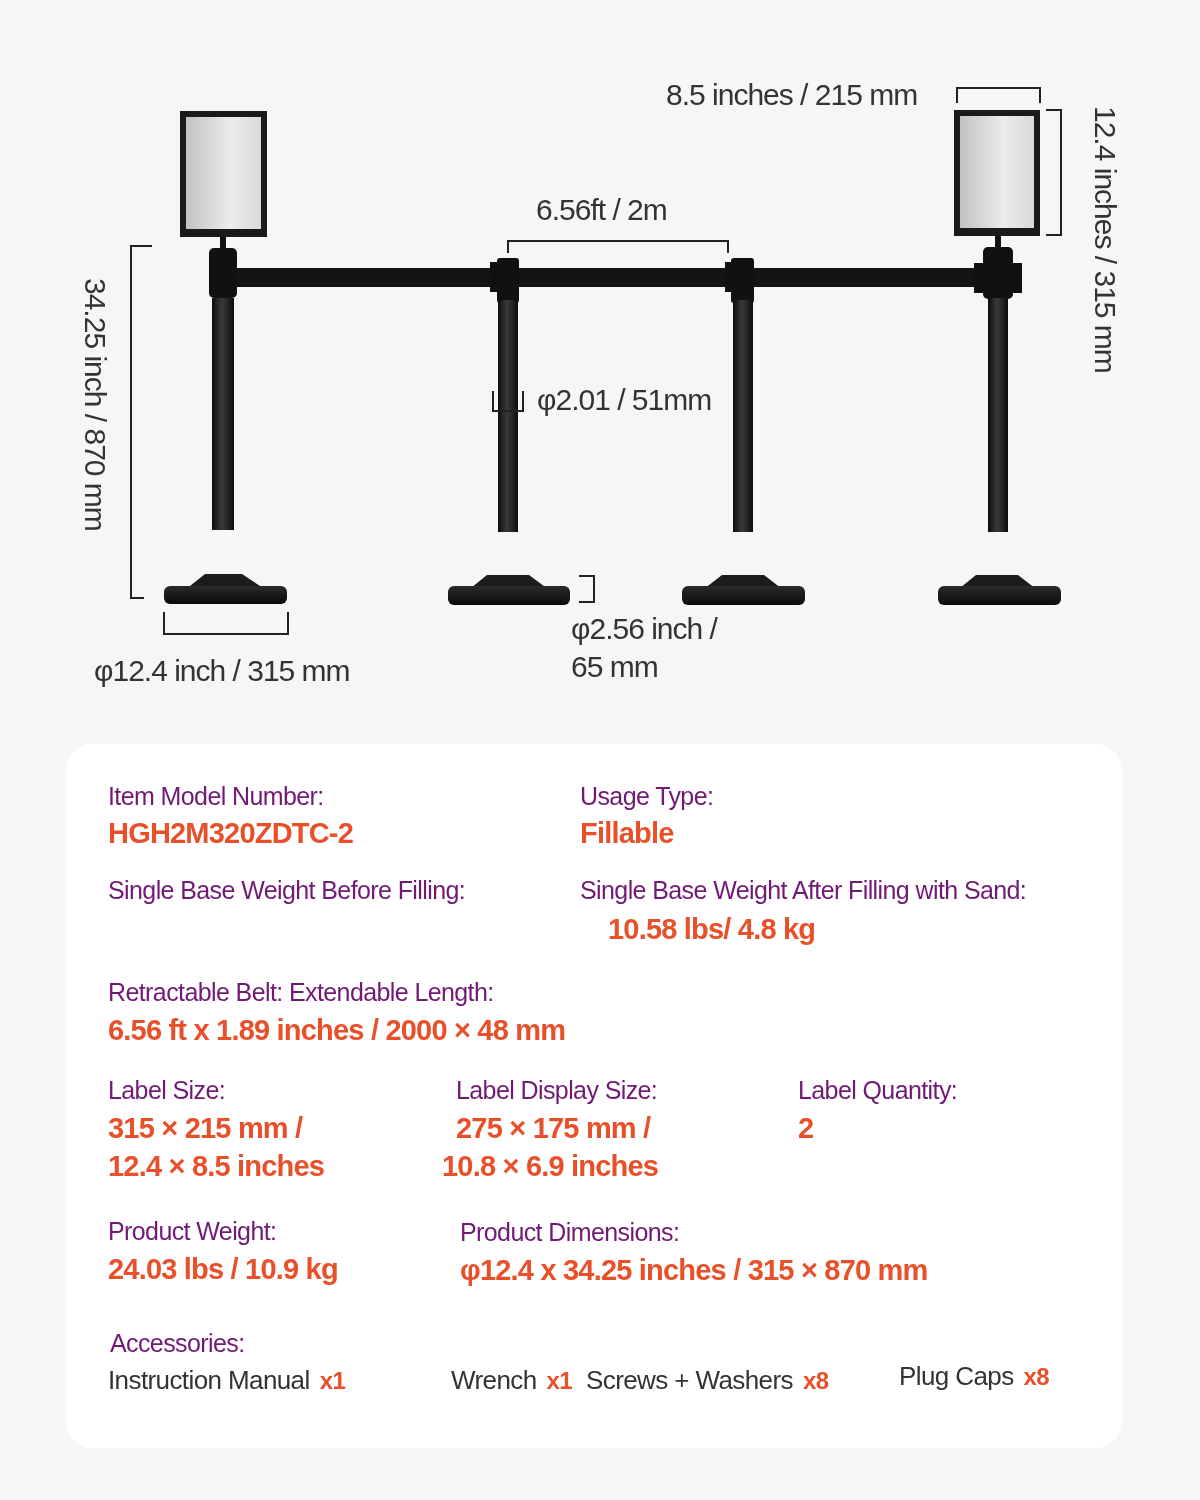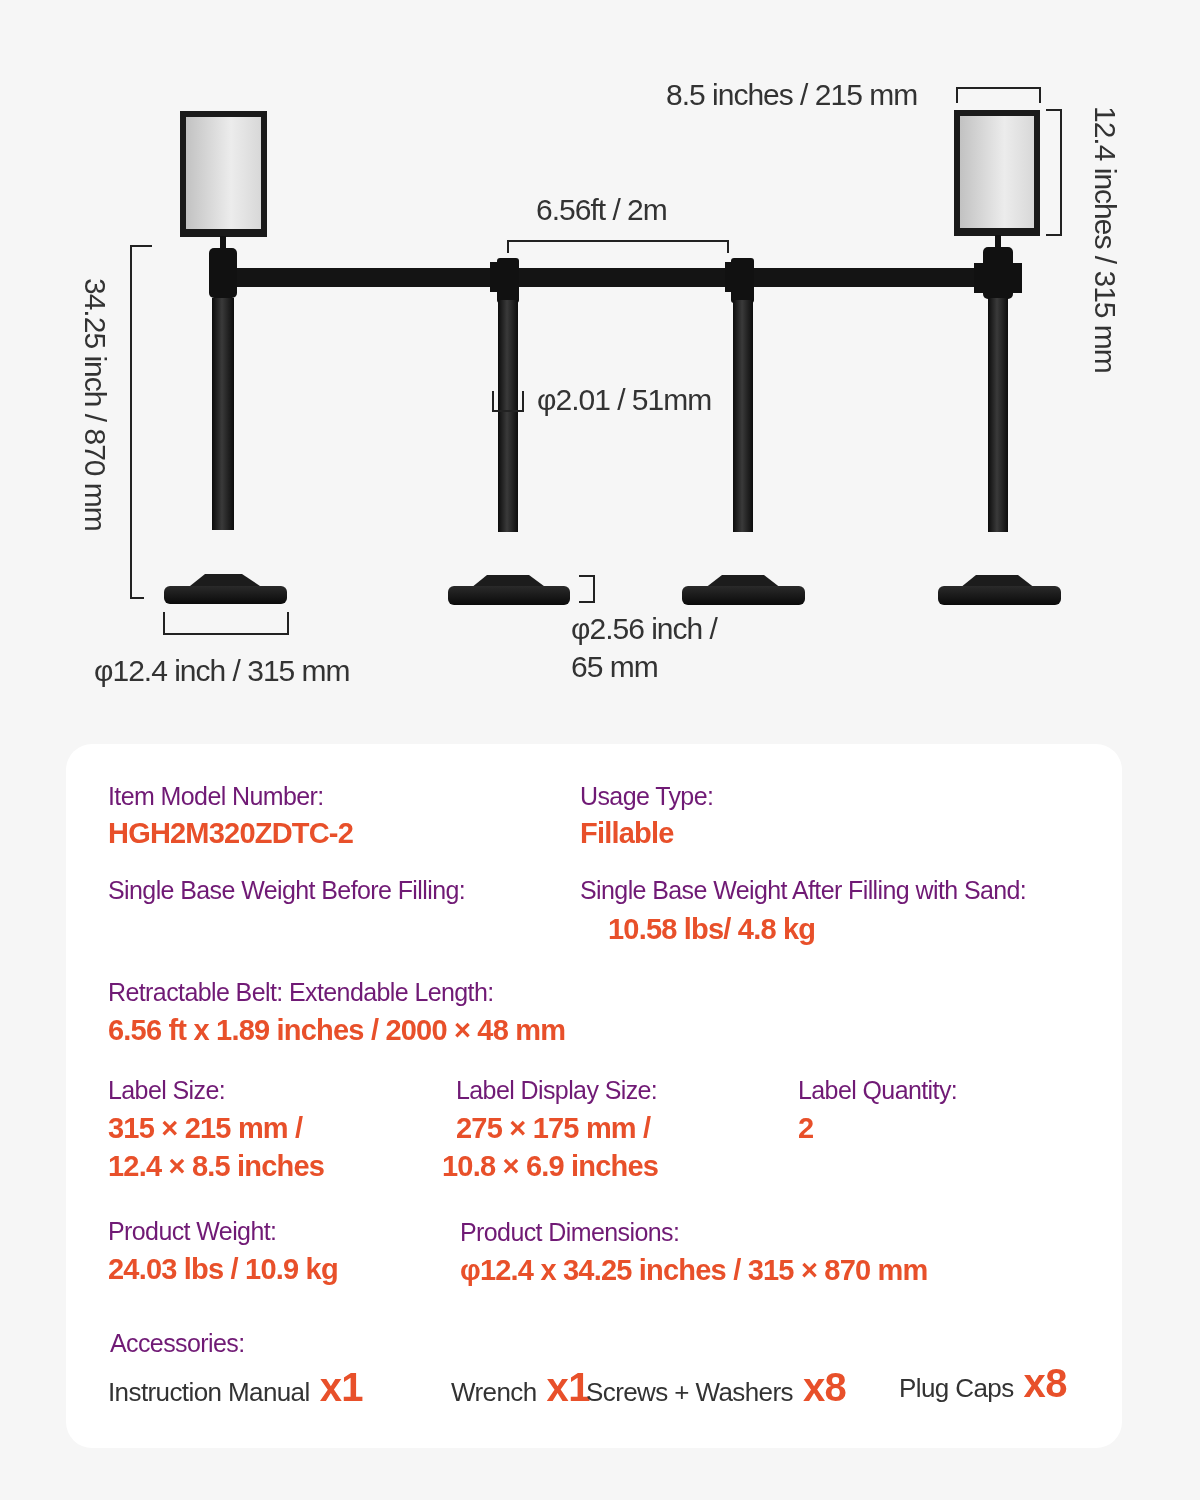--- a/index.html
+++ b/index.html
@@ -7,21 +7,21 @@
   body { position: relative; font-family: "Liberation Sans", sans-serif; color: #333; }
 
   .diagram { position: absolute; left: 0; top: 0; width: 1200px; height: 720px; }
   .dim { position: absolute; font-size: 30px; color: #333; letter-spacing: -1px; white-space: nowrap; }
   .dim.vert-cw { transform-origin: left top; transform: rotate(90deg); }
 
   .card { position: absolute; left: 66px; top: 744px; width: 1056px; height: 704px; background: #ffffff; border-radius: 26px; }
   .lbl { position: absolute; font-size: 25px; color: #701a75; letter-spacing: -0.6px; white-space: nowrap; }
   .val { position: absolute; font-size: 29px; font-weight: bold; color: #e8502a; letter-spacing: -0.8px; white-space: nowrap; line-height: 38px; }
   .acc { position: absolute; font-size: 26px; color: #333; letter-spacing: -0.6px; white-space: nowrap; }
-  .acc .qty { color: #e8502a; font-weight: bold; font-size: 40px; margin-left: 10px; }
+  .acc .qty { color: #e8502a; font-weight: bold; font-size: 24px; margin-left: 10px; }
 </style>
 </head>
 <body>
 
 <div class="diagram">
   <svg width="1200" height="720">
     <defs>
       <linearGradient id="signGrad" x1="0" x2="1" y1="0" y2="0">
         <stop offset="0" stop-color="#c2c2c2"></stop>
         <stop offset="0.6" stop-color="#ececec"></stop>

